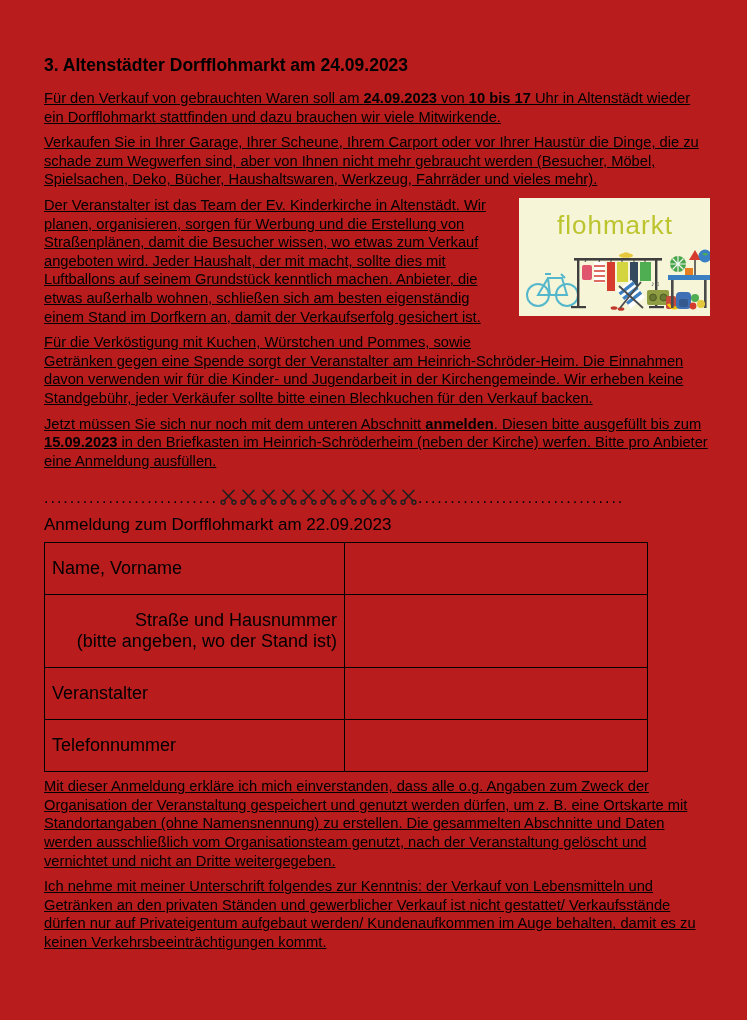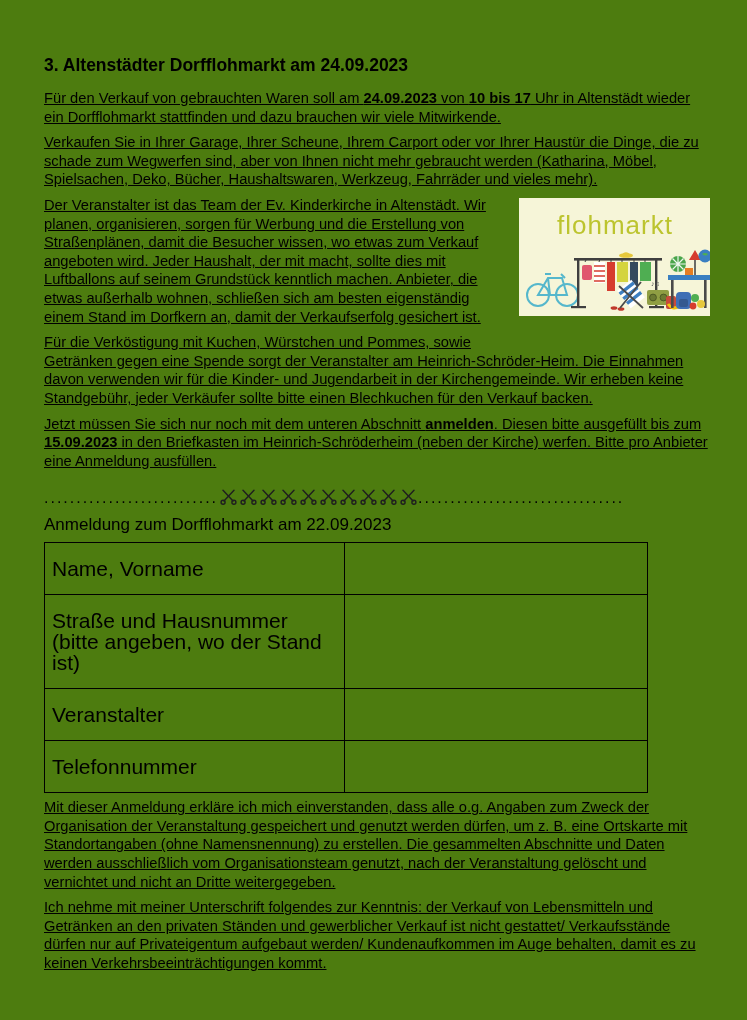--- a/index.html
+++ b/index.html
@@ -1,32 +1,32 @@
 <!DOCTYPE html>
 <html lang="de"><head>
 <meta charset="utf-8">
 <style>
   html,body{margin:0;padding:0;background:#ffffff;}
   body{width:747px;height:1020px;overflow:hidden;
        font-family:"Liberation Sans","DejaVu Sans",sans-serif;color:#000;}
-  .page{box-sizing:border-box;width:747px;height:1020px;padding:55px 37px 0 44px;background:#4d7c0f;}
+  .page{box-sizing:border-box;width:747px;height:1020px;padding:55px 37px 0 44px;background:#b91c1c;}
   h1.doc-title{font-size:17.5px;line-height:21px;margin:0 0 13px 0;font-weight:bold;}
   p.body-text{font-size:14.7px;line-height:18.6px;margin:0 0 7px 0;text-decoration:underline;}
   .img-float{float:right;width:191px;height:139px;margin:2px 0 5px 12px;}
   .img-float svg{display:block;width:191px;height:118px;}
   .cutline{display:flex;align-items:flex-end;margin:15px 0 9px 0;height:20px;}
   .dots{font-size:16px;letter-spacing:2px;line-height:14px;white-space:nowrap;overflow:hidden;}
   .sc{width:19px;height:18px;flex:none;margin:0 0.5px -1px 0.5px;}
   .form-title{font-size:17px;line-height:21px;margin:0 0 7px 0;font-weight:normal;}
   table.reg-table{border-collapse:collapse;width:573px;table-layout:fixed;margin:0 0 5px 0;}
   table.reg-table td{border:1.5px solid #000;vertical-align:top;padding:15px 7px;
-       font-size:21px;line-height:21px;}
+       font-size:18px;line-height:21px;}
   td.label-cell{width:285px;}
   td.value-cell{width:288px;}
-  tr.r1{height:44px;}tr.r2{height:46px;}tr.r3{height:45px;}tr.r4{height:45px;}tr.r5{height:45px;}
+  tr.r1{height:44px;}tr.r2{height:46px;text-align:right;}tr.r3{height:45px;}tr.r4{height:45px;}tr.r5{height:45px;}
   .hidden-defs{position:absolute;width:0;height:0;overflow:hidden;}
   .clear{clear:both;}
 </style>
 </head>
 <body>
 
 <svg class="hidden-defs" aria-hidden="true">
   <defs>
     <g id="scissor" stroke="#1f1f1f" fill="none" stroke-width="1.5" stroke-linecap="round">
       <path d="M4.2,1.8 L14.8,13.2"></path>
@@ -36,21 +36,21 @@
     </g>
   </defs>
 </svg>
 
 <div class="page">
 
   <h1 class="doc-title">3. Altenstädter Dorfflohmarkt am 24.09.2023</h1>
 
   <p class="body-text"><span>Für den Verkauf von gebrauchten Waren soll am </span><b>24.09.2023</b><span> von </span><b>10 bis 17</b><span> Uhr in Altenstädt wieder ein Dorfflohmarkt stattfinden und dazu brauchen wir viele Mitwirkende.</span></p>
 
-  <p class="body-text">Verkaufen Sie in Ihrer Garage, Ihrer Scheune, Ihrem Carport oder vor Ihrer Haustür die Dinge, die zu schade zum Wegwerfen sind, aber von Ihnen nicht mehr gebraucht werden (Katharina, Möbel, Spielsachen, Deko, Bücher, Haushaltswaren, Werkzeug, Fahrräder und vieles mehr).</p>
+  <p class="body-text">Verkaufen Sie in Ihrer Garage, Ihrer Scheune, Ihrem Carport oder vor Ihrer Haustür die Dinge, die zu schade zum Wegwerfen sind, aber von Ihnen nicht mehr gebraucht werden (Besucher, Möbel, Spielsachen, Deko, Bücher, Haushaltswaren, Werkzeug, Fahrräder und vieles mehr).</p>
 
   <div class="img-float">
     <svg viewBox="0 0 191 118">
       <rect x="0" y="0" width="191" height="118" fill="#f6f5d8"></rect>
       <text x="96" y="36" text-anchor="middle" font-family="'Liberation Sans',sans-serif" font-size="26" letter-spacing="1" fill="#bcc42e">flohmarkt</text>
 
       <g stroke="#55b7cc" fill="none" stroke-width="2">
         <circle cx="19" cy="97" r="11"></circle>
           <circle cx="48" cy="97" r="11"></circle>
         <path d="M19,97 L29,80 L43,80 L48,97 L31,97 Z M29,80 L31,97"></path>

